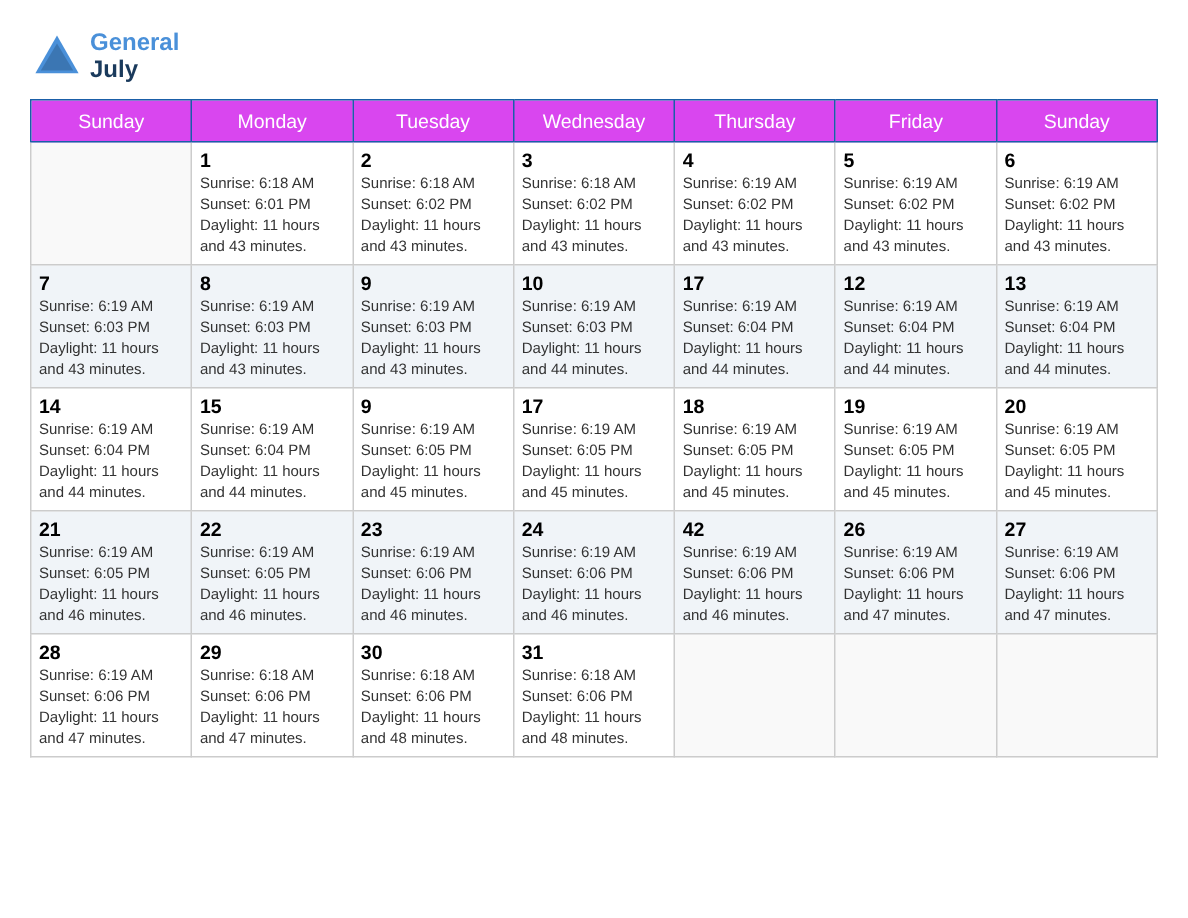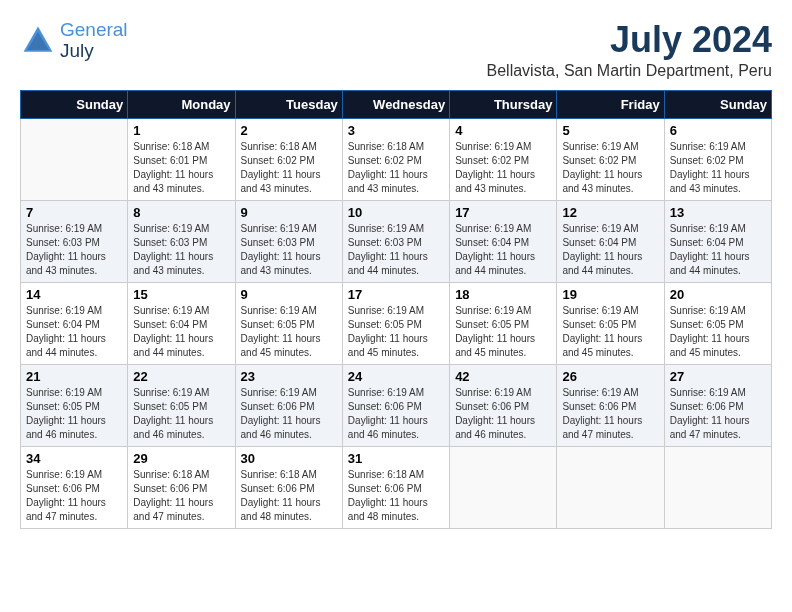--- a/index.html
+++ b/index.html
@@ -15,22 +15,22 @@
       align-items: flex-start;
       justify-content: space-between;
       margin-bottom: 10px;
     }
     .logo {
       display: flex;
       align-items: center;
       gap: 4px;
     }
     .logo-text {
-      font-size: 19px;
-      font-weight: normal;
+      font-size: 16px;
+      font-weight: bold;
       color: #1a3a5c;
       line-height: 1.1;
     }
     .logo-text span {
       color: #4a90d9;
     }
     .logo-icon {
       width: 36px;
       height: 36px;
     }
@@ -47,27 +47,27 @@
       font-size: 16px;
       color: #333;
       margin-top: 2px;
     }
     .calendar {
       width: 100%;
       border-collapse: collapse;
       border: 1px solid #ccc;
     }
     .calendar th {
-      background: #0f172a;
+      background: #d946ef;
       color: #fff;
       font-size: 13px;
       padding: 6px 4px;
-      text-align: right;
+      text-align: center;
       border: 1px solid #1a5fa8;
-      font-weight: bold;
+      font-weight: normal;
     }
     .calendar td {
       border: 1px solid #ccc;
       vertical-align: top;
       padding: 4px 5px;
       width: 14.28%;
       min-height: 80px;
       font-size: 10.5px;
       color: #333;
       background: #fff;
@@ -98,24 +98,20 @@
   <div class="logo">
     <svg class="logo-icon" viewBox="0 0 40 40">
       <polygon points="20,4 36,32 4,32" fill="#4a90d9"></polygon>
       <polygon points="20,10 32,30 8,30" fill="#1a3a5c" opacity="0.3"></polygon>
     </svg>
     <div class="logo-text">
       <div><span>General</span></div>
       <div>July</div>
     </div>
   </div>
-  <div class="title-area">
-    <div class="month-year">July 2024</div>
-    <div class="location">Bellavista, San Martin Department, Peru</div>
-  </div>
 </div>
 
 <table class="calendar">
   <thead>
     <tr>
     <th>Sunday</th>
         <th>Monday</th>
         <th>Tuesday</th>
         <th>Wednesday</th>
         <th>Thursday</th>
@@ -317,21 +313,21 @@
         <td>
           <span class="day-num">27</span>
           <div class="day-info" style="white-space: pre-line;">Sunrise: 6:19 AM
 Sunset: 6:06 PM
 Daylight: 11 hours
 and 47 minutes.</div>
         </td>
       </tr>
       <tr>
         <td>
-          <span class="day-num">34</span>
+          <span class="day-num">28</span>
           <div class="day-info" style="white-space: pre-line;">Sunrise: 6:19 AM
 Sunset: 6:06 PM
 Daylight: 11 hours
 and 47 minutes.</div>
         </td>
         <td>
           <span class="day-num">29</span>
           <div class="day-info" style="white-space: pre-line;">Sunrise: 6:18 AM
 Sunset: 6:06 PM
 Daylight: 11 hours

